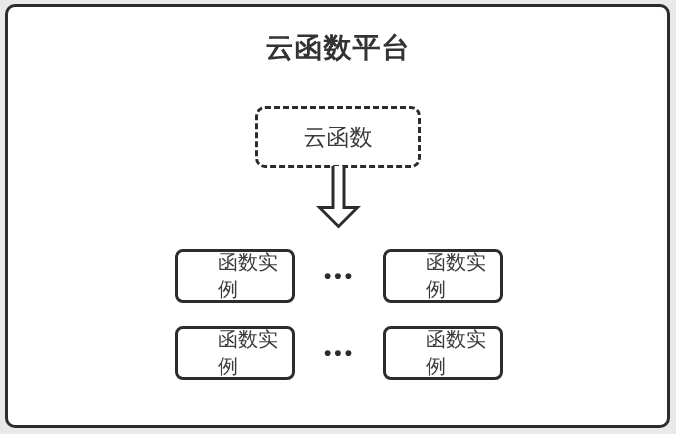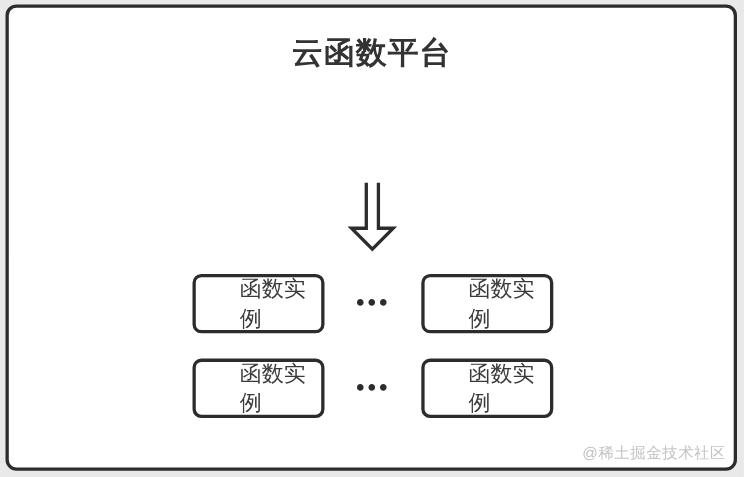--- a/index.html
+++ b/index.html
@@ -106,20 +106,23 @@
 </style>
 </head>
 <body>
 
 <div class="stage">
 
   <div class="frame"></div>
 
   <div class="diagram-title">云函数平台</div>
 
+  <div class="dashed-node">
+    <span>云函数</span>
+  </div>
 
   <div class="arrow-wrap">
     <svg width="45" height="63" viewBox="0 0 45 63">
       <path d="M 17 0 L 17 41.5 L 3.5 41.5 L 22.5 60.5 L 41.5 41.5 L 28 41.5 L 28 0" fill="#ffffff" stroke="#2c2c2c" stroke-width="3" stroke-linejoin="miter"></path>
     </svg>
   </div>
 
   <div class="instance-box box-r1-left">
     <span>函数实例</span>
   </div>
@@ -133,15 +136,14 @@
   <div class="instance-box box-r2-left">
     <span>函数实例</span>
   </div>
 
   <div class="dots dots-r2">•••</div>
 
   <div class="instance-box box-r2-right">
     <span>函数实例</span>
   </div>
 
-  <div class="watermark">@稀土掘金技术社区</div>
 
 </div>
 
 </body></html>

